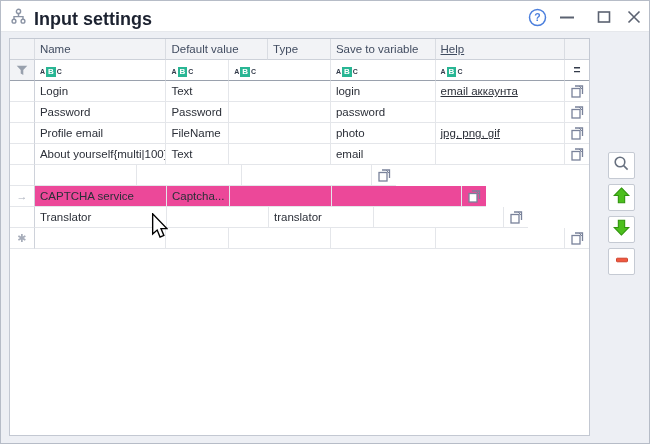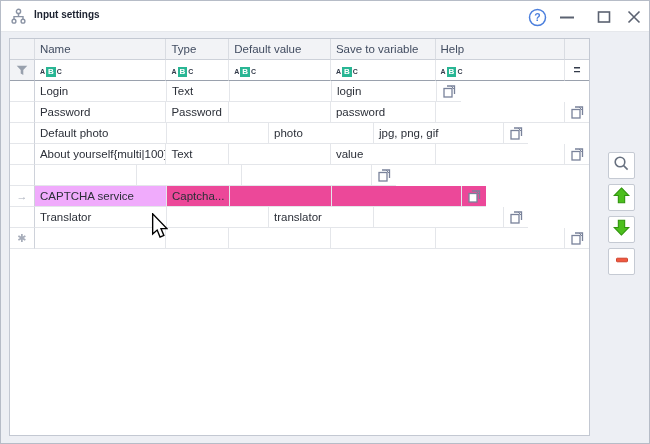--- a/index.html
+++ b/index.html
@@ -1,44 +1,44 @@
 <!DOCTYPE html>
 <html><head>
 <meta charset="utf-8">
 <style>
   html,body{margin:0;padding:0;background:#d8dbe0;font-family:"Liberation Sans",sans-serif;}
   .window{position:relative;width:650px;height:444px;background:#edeff4;border:1px solid #b6bcc7;box-sizing:border-box;overflow:hidden;}
   .titlebar{position:absolute;left:0;top:0;width:100%;height:31px;background:#ffffff;border-bottom:1px solid #e6e8ec;box-sizing:border-box;}
   .title-icon{position:absolute;left:9px;top:7px;width:17px;height:17px;}
-  .title-text{position:absolute;left:33px;top:8px;font-size:10px;font-weight:bold;color:#1c2230;white-space:nowrap;}
+  .title-text{position:absolute;left:33px;top:8px;font-size:18px;font-weight:bold;color:#1c2230;white-space:nowrap;}
   .ctrl{position:absolute;top:6px;width:20px;height:20px;display:flex;align-items:center;justify-content:center;cursor:default;}
   .ctrl-help{left:526px;}
   .ctrl-min{left:556px;}
   .ctrl-max{left:593px;}
   .ctrl-close{left:623px;}
 
   .grid{position:absolute;left:8px;top:37px;width:581px;height:398px;background:#ffffff;border:1px solid #c3c8d2;box-sizing:border-box;font-size:11.5px;color:#2b2f38;}
   .grow{display:flex;height:21px;box-sizing:border-box;align-items:flex-end;}
   .cell{box-sizing:border-box;height:21px;line-height:20px;padding:0 0 0 5px;border-right:1px solid #e4e6ea;border-bottom:1px solid #e4e6ea;overflow:hidden;white-space:nowrap;background:#fff;}
   .col-ind{width:25px;padding:0;border-right:1px solid #ced2da;display:flex;align-items:center;justify-content:center;}
   .col-0{width:132px;}
   .col-1{width:63px;}
   .col-2{width:102px;}
   .col-3{width:105px;}
-  .col-4{width:130px;}
+  .col-4{width:130px;text-decoration:underline;}
   .col-copy{width:24px;padding:0;border-right:none;display:flex;align-items:center;justify-content:center;}
   .hdr .cell{background:#f2f3f6;color:#414c60;border-right:1px solid #d9dce2;border-bottom:1px solid #cdd1d9;}
   .hdr .col-copy{border-right:none;}
   .flt .cell{background:#ffffff;border-bottom:1px solid #9aa1ad;}
   .flt .col-ind{background:#f2f3f6;}
   .abc{display:inline-flex;align-items:center;font-weight:bold;color:#333b4a;font-size:7px;line-height:1;}
   .abc .bteal{display:inline-block;background:#29b694;color:#ffffff;font-size:8px;padding:1px 2px;margin:0 1px;}
   .eq{font-weight:bold;font-size:12px;color:#333b4a;}
   .row-sel .cell{background:#ec4899;}
-  .row-sel .cell.cell-name{background:#f0abfc;}
+  .row-sel .cell.cell-name{background:#ec4899;}
   .row-sel .col-ind{background:#ffffff;}
   .ind-glyph{color:#a7adba;font-size:11px;}
   .copy-btn{display:flex;align-items:center;justify-content:center;width:100%;height:100%;}
 
   .side-btn{position:absolute;left:607px;width:27px;height:27px;background:#ffffff;border:1px solid #c5cad3;border-radius:2px;box-sizing:border-box;display:flex;align-items:center;justify-content:center;}
   .sb-0{top:151px;} .sb-1{top:183px;} .sb-2{top:215px;} .sb-3{top:247px;}
 
   .cursor{position:absolute;left:150px;top:212px;z-index:50;pointer-events:none;}
 </style>
 </head>
@@ -78,22 +78,22 @@
           <path d="M3.5 3.5 L14.5 14.5 M14.5 3.5 L3.5 14.5" stroke="#5b6271" stroke-width="1.6"></path>
         </svg>
     </span>
   </div>
 
   <div class="grid">
 
     <div class="grow hdr">
       <div class="cell col-ind"></div>
       <div class="cell col-0">Name</div>
+      <div class="cell col-2">Default value</div>
       <div class="cell col-1">Type</div>
-      <div class="cell col-2">Default value</div>
       <div class="cell col-3">Save to variable</div>
       <div class="cell col-4">Help</div>
       <div class="cell col-copy"></div>
     </div>
 
     <div class="grow flt">
       <div class="cell col-ind">
         <svg width="12" height="11" viewBox="0 0 12 11">
             <path d="M0.7 0.7 H11.3 L7.3 5.1 V10 L4.7 8.4 V5.1 Z" fill="#98a0ad"></path>
           </svg>
@@ -138,20 +138,21 @@
       </div>
     </div>
 
     <div id="grid-body">
         <div class="grow">
           <div class="cell col-ind"></div>
           <div class="cell col-0 cell-name">Login</div>
           <div class="cell col-1">Text</div>
           <div class="cell col-2"></div>
           <div class="cell col-3">login</div>
+          <div class="cell col-4">email аккаунта</div>
           <div class="cell col-copy">
             <span class="copy-btn">
               <svg width="15" height="15" viewBox="0 0 15 15">
                 <path d="M5 2 H12.5 V10" fill="none" stroke="#79829a" stroke-width="1.3"></path>
                 <path d="M9 2 L12.5 5.5" fill="none" stroke="#79829a" stroke-width="1"></path>
                 <rect x="2" y="4.5" width="8" height="8.5" fill="#ffffff" stroke="#79829a" stroke-width="1.3"></rect>
               </svg>
             </span>
           </div>
         </div>
@@ -167,40 +168,41 @@
               <svg width="15" height="15" viewBox="0 0 15 15">
                 <path d="M5 2 H12.5 V10" fill="none" stroke="#79829a" stroke-width="1.3"></path>
                 <path d="M9 2 L12.5 5.5" fill="none" stroke="#79829a" stroke-width="1"></path>
                 <rect x="2" y="4.5" width="8" height="8.5" fill="#ffffff" stroke="#79829a" stroke-width="1.3"></rect>
               </svg>
             </span>
           </div>
         </div>
         <div class="grow">
           <div class="cell col-ind"></div>
-          <div class="cell col-0 cell-name">Default photo</div>
+          <div class="cell col-0 cell-name">Profile email</div>
+          <div class="cell col-1">FileName</div>
           <div class="cell col-2"></div>
           <div class="cell col-3">photo</div>
           <div class="cell col-4">jpg, png, gif</div>
           <div class="cell col-copy">
             <span class="copy-btn">
               <svg width="15" height="15" viewBox="0 0 15 15">
                 <path d="M5 2 H12.5 V10" fill="none" stroke="#79829a" stroke-width="1.3"></path>
                 <path d="M9 2 L12.5 5.5" fill="none" stroke="#79829a" stroke-width="1"></path>
                 <rect x="2" y="4.5" width="8" height="8.5" fill="#ffffff" stroke="#79829a" stroke-width="1.3"></rect>
               </svg>
             </span>
           </div>
         </div>
         <div class="grow">
           <div class="cell col-ind"></div>
           <div class="cell col-0 cell-name">About yourself{multi|100}</div>
           <div class="cell col-1">Text</div>
           <div class="cell col-2"></div>
-          <div class="cell col-3">value</div>
+          <div class="cell col-3">email</div>
           <div class="cell col-4"></div>
           <div class="cell col-copy">
             <span class="copy-btn">
               <svg width="15" height="15" viewBox="0 0 15 15">
                 <path d="M5 2 H12.5 V10" fill="none" stroke="#79829a" stroke-width="1.3"></path>
                 <path d="M9 2 L12.5 5.5" fill="none" stroke="#79829a" stroke-width="1"></path>
                 <rect x="2" y="4.5" width="8" height="8.5" fill="#ffffff" stroke="#79829a" stroke-width="1.3"></rect>
               </svg>
             </span>
           </div>

